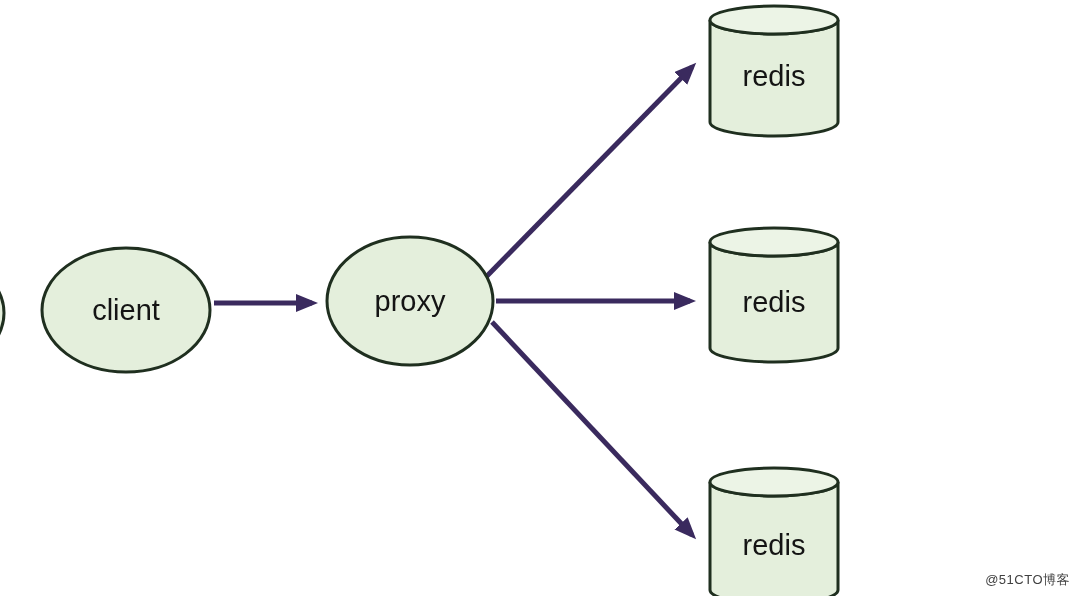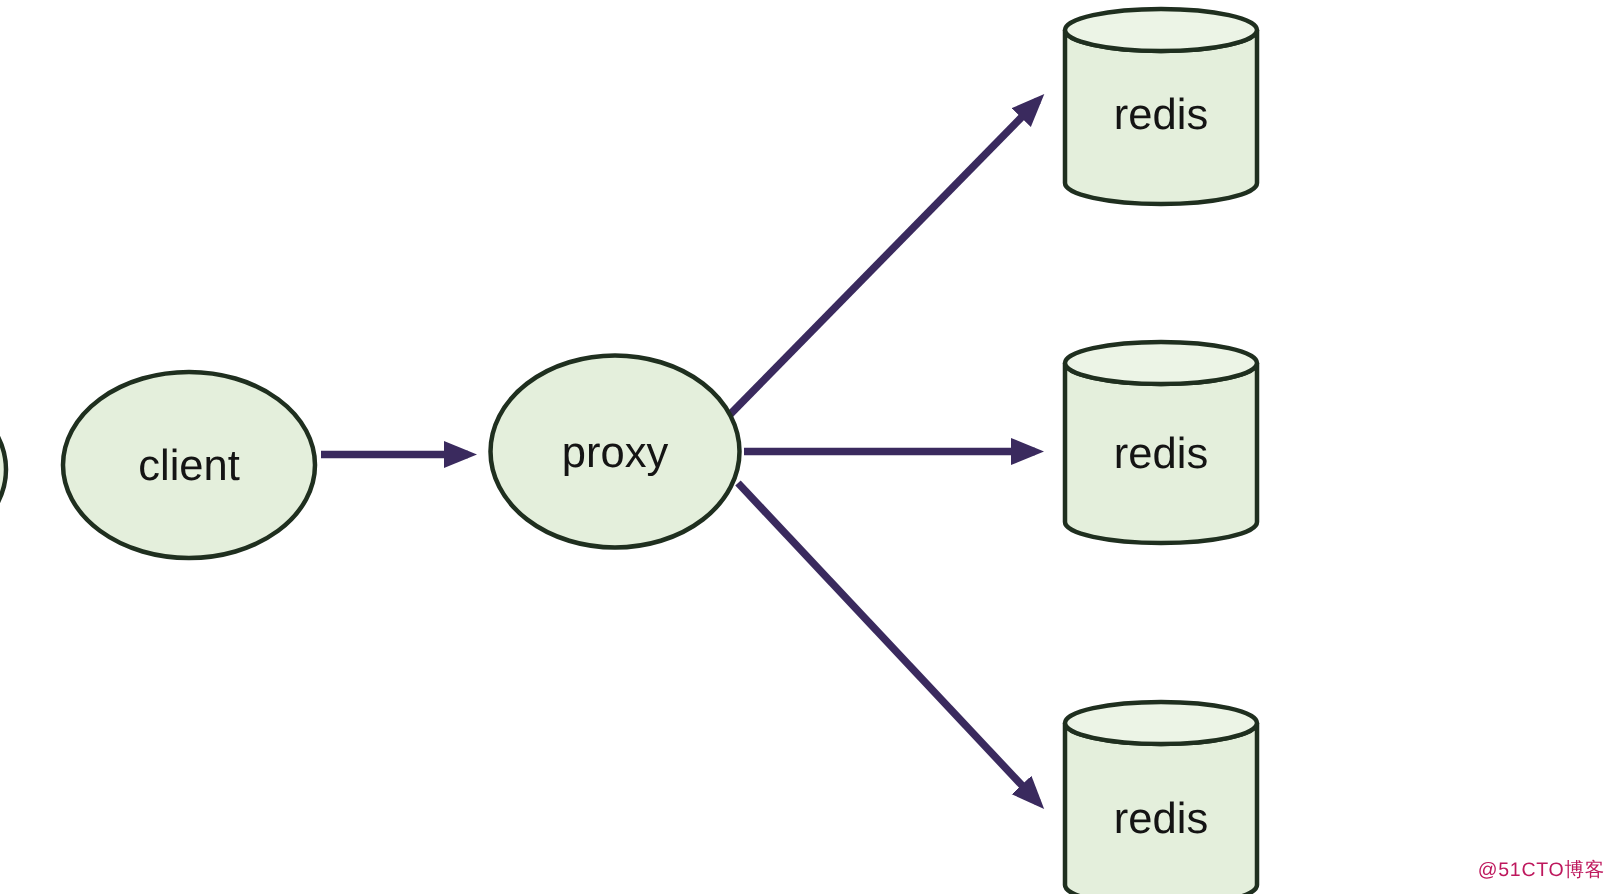--- a/index.html
+++ b/index.html
@@ -25,21 +25,21 @@
   }
   text.node-label {
     font-family: "Liberation Sans", sans-serif;
     font-size: 29px;
     text-anchor: middle;
   }
   .watermark {
     position: absolute;
     right: 10px;
     bottom: 7px;
-    color: #be185d;
+    color: #404040;
     font-size: 13px;
     letter-spacing: 0.5px;
     user-select: none;
   }
 </style>
 </head>
 <body>
 
 <div class="canvas">
   <svg width="1080" height="596" viewBox="0 0 1080 596">

